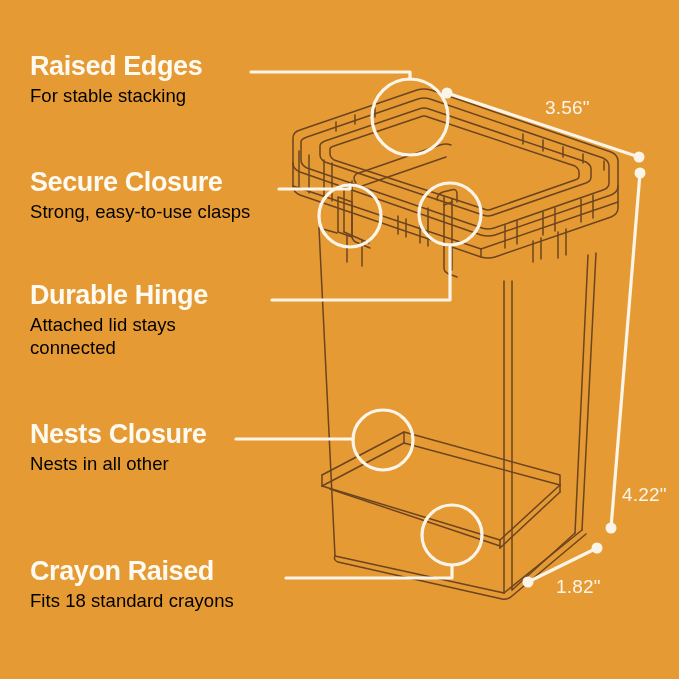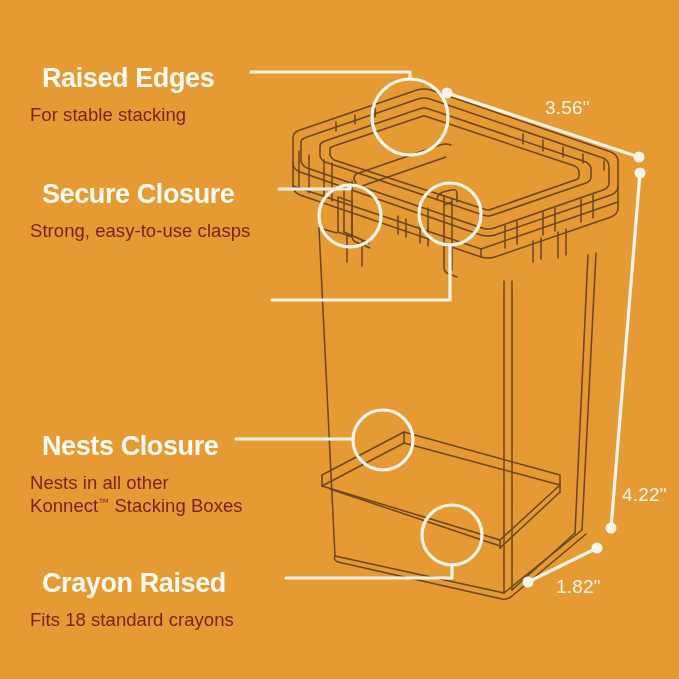--- a/index.html
+++ b/index.html
@@ -28,27 +28,27 @@
   .feature {
     position: absolute;
     z-index: 3;
   }
   .feature-title {
     font-size: 27px;
     font-weight: bold;
     color: #fdfaf2;
     letter-spacing: -0.4px;
     line-height: 1.05;
-    margin: 12px;
+    margin: 0;
     white-space: nowrap;
   }
   .feature-desc {
     font-size: 18.5px;
     font-weight: normal;
-    color: #7f1d1d;
+    color: #000000;
     line-height: 1.22;
     margin: 5px 0 0 0;
     letter-spacing: 0.05px;
   }
   .feature-desc .tm {
     font-size: 11px;
     vertical-align: 0.52em;
     letter-spacing: 0;
   }
   .dim-label {
@@ -226,26 +226,32 @@
     </div>
   </div>
 
   <div class="feature" id="f-secure">
     <div class="feature-title">Secure Closure</div>
     <div class="feature-desc">
       <div>Strong, easy-to-use clasps</div>
     </div>
   </div>
 
+  <div class="feature" id="f-hinge">
+    <div class="feature-title">Durable Hinge</div>
+    <div class="feature-desc">
+      <div>Attached lid stays</div>
+      <div>connected</div>
+    </div>
+  </div>
 
   <div class="feature" id="f-nests">
     <div class="feature-title">Nests Closure</div>
     <div class="feature-desc">
       <div>Nests in all other</div>
-      <div>Konnect<span class="tm">™</span> Stacking Boxes</div>
     </div>
   </div>
 
   <div class="feature" id="f-crayon">
     <div class="feature-title">Crayon Raised</div>
     <div class="feature-desc">
       <div>Fits 18 standard crayons</div>
     </div>
   </div>
 

